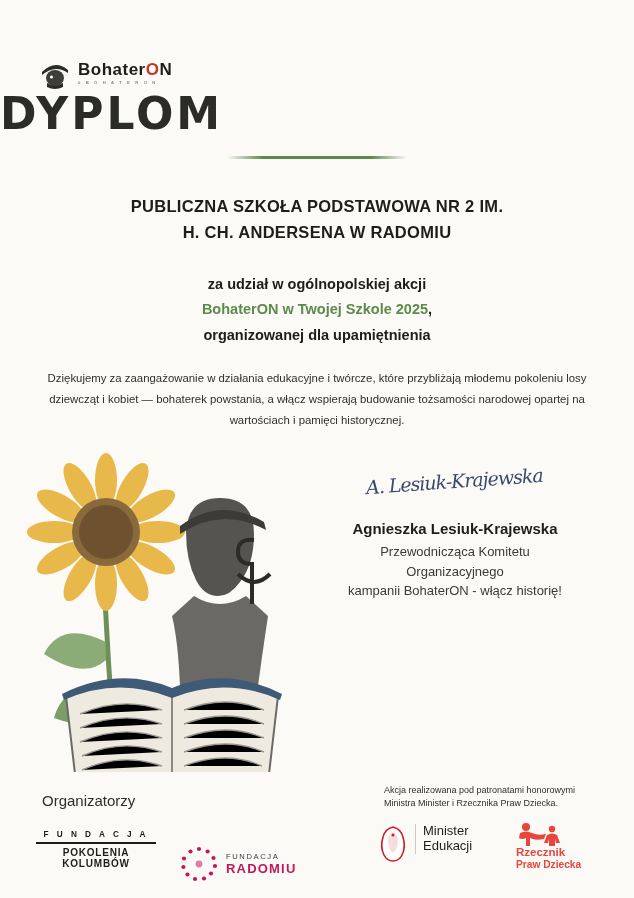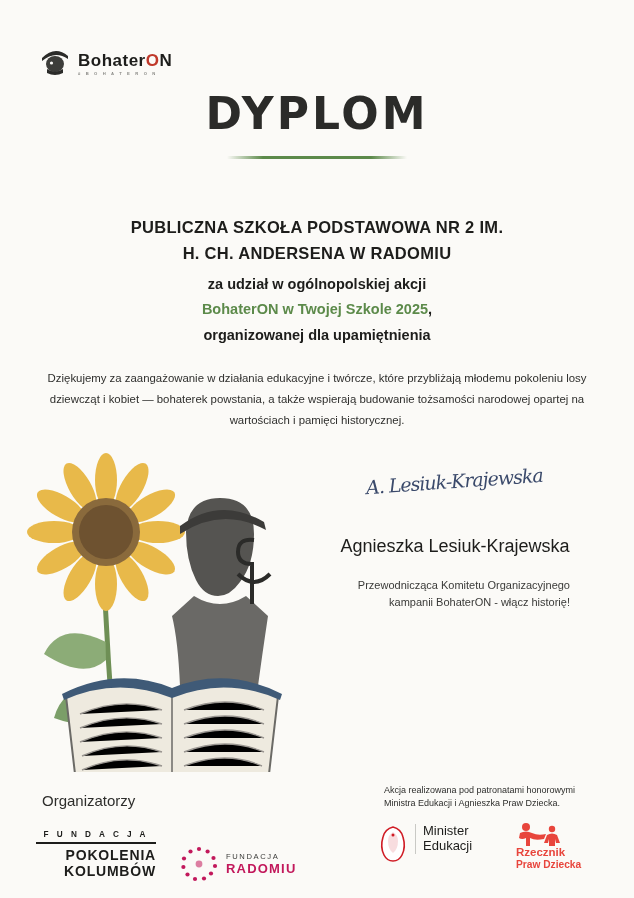--- a/index.html
+++ b/index.html
@@ -15,23 +15,23 @@
     width: 634px;
     height: 898px;
     background: #fbfaf7;
     overflow: hidden;
   }
 
   
   .brand-logo {
     position: absolute;
     left: 38px;
-    top: 42px;
+    top: 56px;
     display: flex;
-    align-items: flex-end;
+    align-items: center;
     gap: 6px;
   }
   .brand-mark {
     width: 34px;
     height: 34px;
     position: relative;
   }
   .brand-text {
     display: flex;
     flex-direction: column;
@@ -51,41 +51,40 @@
     margin-top: 3px;
     font-weight: bold;
   }
 
   
   .diploma-title {
     position: absolute;
     top: 88px;
     left: 0;
     width: 100%;
-    text-align: center;
     font-family: "DejaVu Sans", sans-serif;
     font-size: 44px;
     font-weight: bold;
     letter-spacing: 3px;
     color: #2b2b29;
   }
   .title-rule {
     position: absolute;
     top: 156px;
     left: 50%;
     transform: translateX(-50%);
     width: 180px;
     height: 3px;
     background: linear-gradient(to right, rgba(90,130,70,0), #5c8a4a 20%, #5c8a4a 80%, rgba(90,130,70,0));
   }
 
   
   .recipient {
     position: absolute;
-    top: 215px;
+    top: 194px;
     left: 0;
     width: 100%;
     text-align: center;
     font-size: 16.5px;
     font-weight: bold;
     color: #1d1d1b;
     line-height: 1.55;
     letter-spacing: 0.3px;
   }
 
@@ -126,31 +125,30 @@
   .signature-script {
     font-family: "DejaVu Serif", serif;
     font-style: italic;
     font-size: 19px;
     color: #3b4a6b;
     transform: rotate(-4deg);
     letter-spacing: -1px;
     height: 44px;
   }
   .sig-name {
-    font-size: 18px;
-    font-weight: normal;
+    font-size: 15px;
+    font-weight: bold;
     color: #1d1d1b;
-    margin-top: 22px;
+    margin-top: 6px;
   }
   .sig-role {
-    font-size: 11px;
+    font-size: 13px;
     color: #3a3a38;
     line-height: 1.5;
-    margin-top: 20px;
-    text-align: right;
+    margin-top: 5px;
   }
 
   
   .illustration {
     position: absolute;
     left: 26px;
     top: 432px;
     width: 300px;
     height: 340px;
   }
@@ -181,21 +179,21 @@
     height: 60px;
   }
   .logo-slot { position: absolute; }
 
   
   .fpk { left: 36px; top: 10px; width: 120px; text-align: center; }
   .fpk .l1 {
     font-size: 8.2px; letter-spacing: 3px; font-weight: bold; color: #1d1d1b;
   }
   .fpk .bar { height: 1.5px; background: #1d1d1b; margin: 3px 0 3px 0; }
-  .fpk .l2 { font-size: 14px; letter-spacing: 0.8px; font-weight: bold; color: #1d1d1b; text-align: right; }
+  .fpk .l2 { font-size: 10px; letter-spacing: 0.8px; font-weight: bold; color: #1d1d1b; }
 
   
   .sensoria { left: 180px; top: 4px; width: 130px; display: flex; align-items: center; gap: 8px; margin-top: 21px;}
   .sensoria .dots { width: 38px; height: 38px; position: relative; }
   .sensoria .txt .a { font-size: 7.6px; letter-spacing: 1.6px; color: #3a3a38; }
   .sensoria .txt .b { font-size: 13px; letter-spacing: 1.2px; color: #c2185b; font-weight: bold; }
 
   
   .men { left: 378px; top: 4px; display: flex; align-items: flex-start; gap: 7px; }
   .men .eagle { width: 30px; height: 38px; }
@@ -235,21 +233,21 @@
     <div>PUBLICZNA SZKOŁA PODSTAWOWA NR 2 IM.</div>
     <div>H. CH. ANDERSENA W RADOMIU</div>
   </div>
 
   <div class="event">
     <div>za udział w ogólnopolskiej akcji</div>
     <div><span class="green">BohaterON w Twojej Szkole 2025</span><span>,</span></div>
     <div>organizowanej dla upamiętnienia</div>
   </div>
 
-  <div class="body-text">Dziękujemy za zaangażowanie w działania edukacyjne i twórcze, które przybliżają młodemu pokoleniu losy dziewcząt i kobiet — bohaterek powstania, a także wspierają budowanie tożsamości narodowej opartej na wartościach i pamięci historycznej.</div>
+  <div class="body-text">Dziękujemy za zaangażowanie w działania edukacyjne i twórcze, które przybliżają młodemu pokoleniu losy dziewcząt i kobiet — bohaterek powstania, a włącz wspierają budowanie tożsamości narodowej opartej na wartościach i pamięci historycznej.</div>
 
   <div class="illustration">
     <svg width="300" height="340" viewBox="0 0 300 340">
 
       <path d="M78 150 q4 80 10 160" stroke="#6e8f55" stroke-width="5" fill="none"></path>
 
       <path d="M80 210 q-45 -22 -62 12 q40 26 62 6 z" fill="#7fa368" opacity="0.9"></path>
       <path d="M86 258 q-48 -10 -58 28 q44 16 60 -8 z" fill="#6d9358" opacity="0.9"></path>
       <path d="M90 300 q38 -14 52 14 q-34 20 -54 4 z" fill="#86ab6d" opacity="0.85"></path>
 
@@ -309,21 +307,21 @@
     <div class="sig-name">Agnieszka Lesiuk-Krajewska</div>
     <div class="sig-role">
       <div>Przewodnicząca Komitetu Organizacyjnego</div>
       <div>kampanii BohaterON - włącz historię!</div>
     </div>
   </div>
 
   <div class="footer-left-label">Organizatorzy</div>
   <div class="footer-right-label">
     <div>Akcja realizowana pod patronatami honorowymi</div>
-    <div>Ministra Edukacji i Agnieszka Praw Dziecka.</div>
+    <div>Ministra Minister i Rzecznika Praw Dziecka.</div>
   </div>
 
   <div class="footer-logos">
 
     <div class="logo-slot fpk">
       <div class="l1">F U N D A C J A</div>
       <div class="bar"></div>
       <div class="l2">POKOLENIA KOLUMBÓW</div>
     </div>
 

